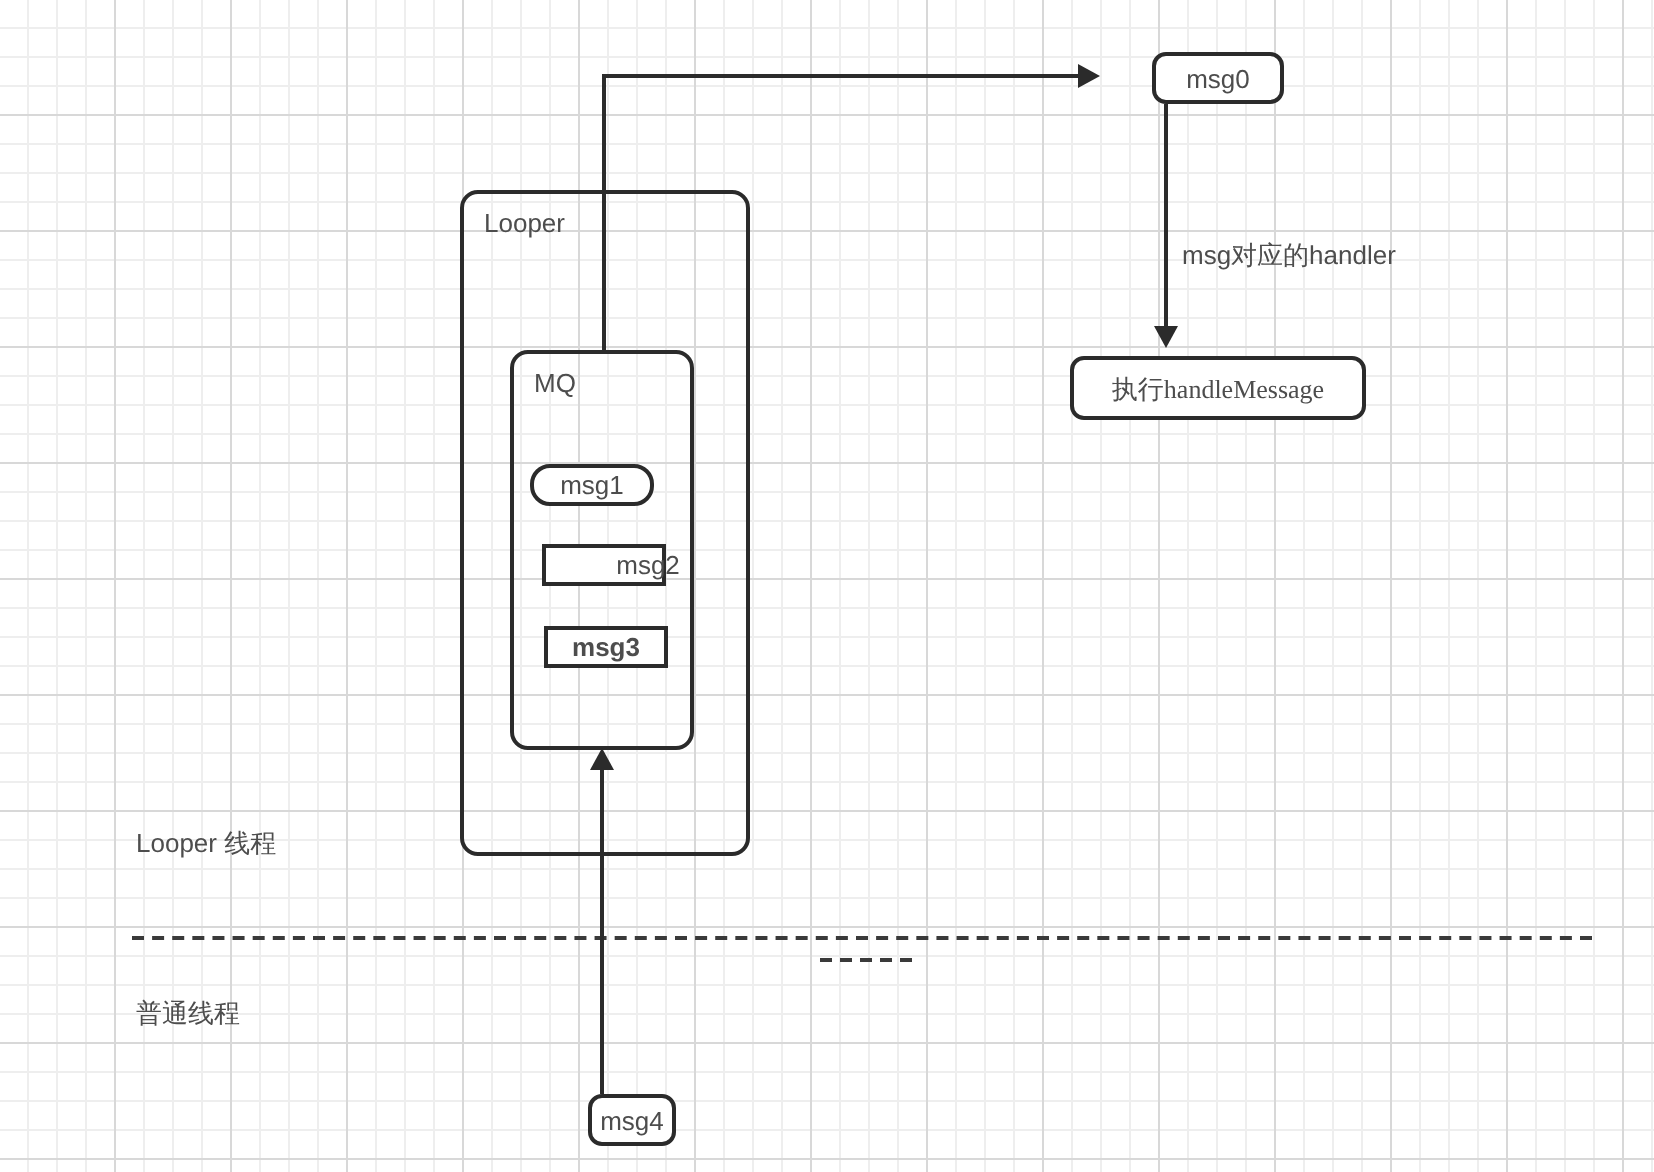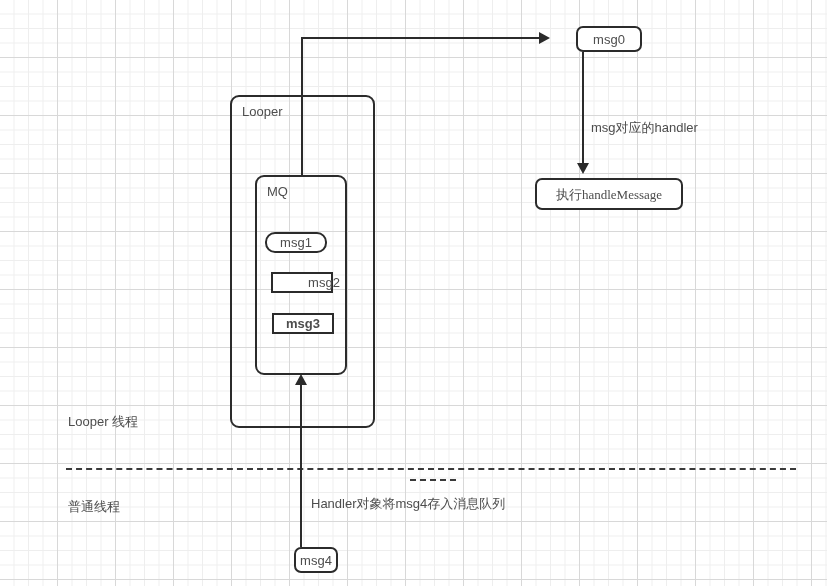--- a/index.html
+++ b/index.html
@@ -140,15 +140,14 @@
   <div class="vline" style="left:301px; top:38px; height:138px;"></div>
   <div class="hline" style="left:301px; top:37px; width:240px;"></div>
   <div class="arrow-right" style="left:539px; top:32px;"></div>
 
   <div class="vline" style="left:582px; top:52px; height:113px;"></div>
   <div class="arrow-down" style="left:577px; top:163px;"></div>
   <div class="label" style="left:591px; top:120px;">msg对应的handler</div>
 
   <div class="vline" style="left:300px; top:385px; height:162px;"></div>
   <div class="arrow-up" style="left:295px; top:374px;"></div>
-  <div class="label" style="left:311px; top:496px;">Handler对象将msg4存入消息队列</div>
 
 </div>
 
 </body></html>

